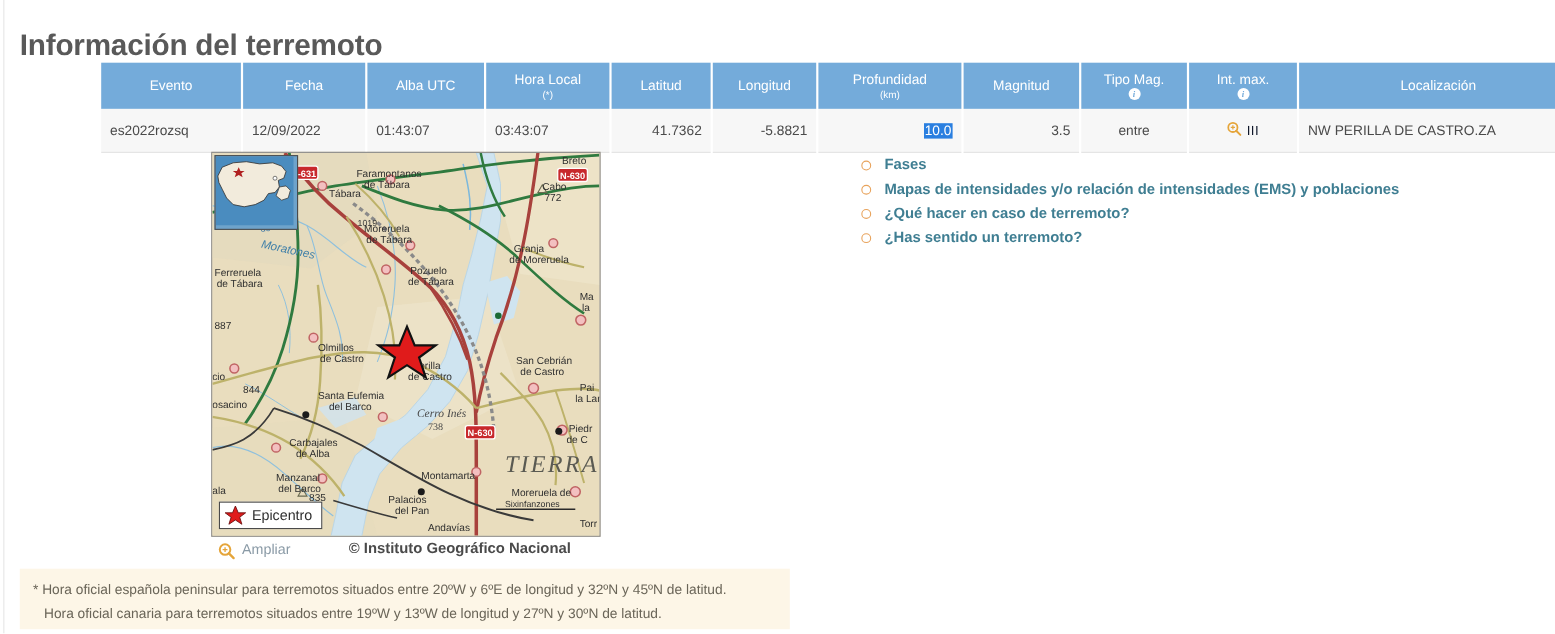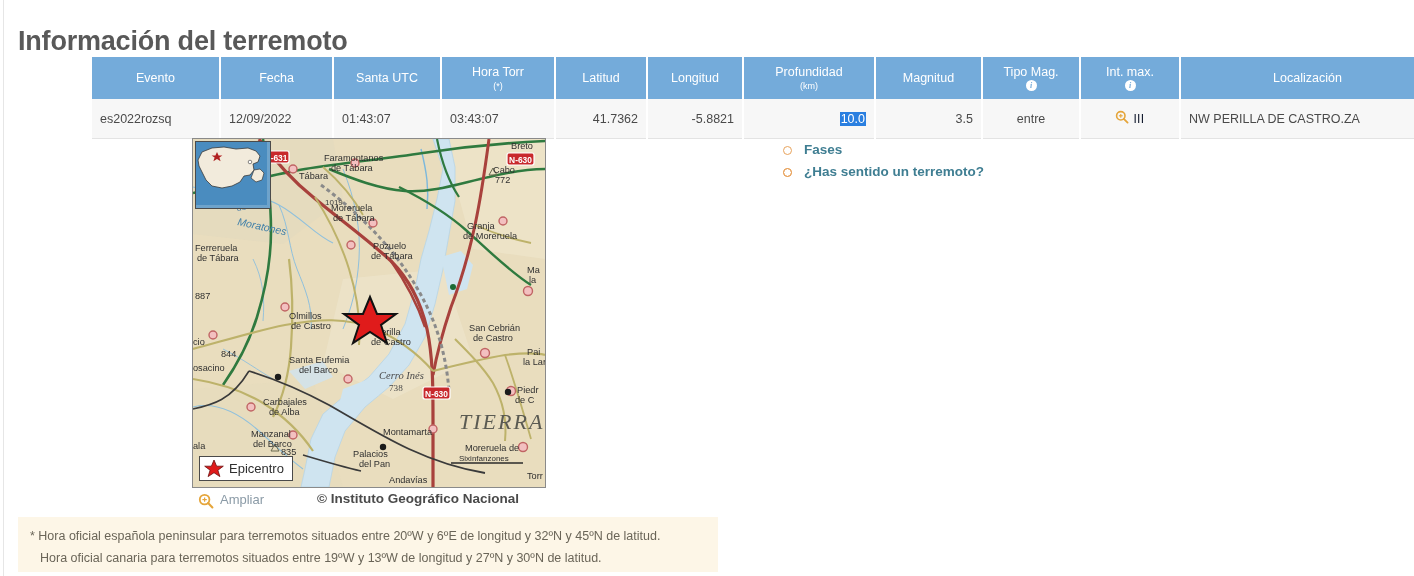--- a/index.html
+++ b/index.html
@@ -157,24 +157,24 @@
   </colgroup>
   <thead>
     <tr>
       <th>
         <span>Evento</span>
       </th>
       <th>
         <span>Fecha</span>
       </th>
       <th>
-        <span>Santa UTC</span>
-      </th>
-      <th>
-        <span>Hora Torr</span>
+        <span>Alba UTC</span>
+      </th>
+      <th>
+        <span>Hora Local</span>
         <span class="sub">(*)</span>
       </th>
       <th>
         <span>Latitud</span>
       </th>
       <th>
         <span>Longitud</span>
       </th>
       <th>
         <span>Profundidad</span>
@@ -427,20 +427,25 @@
 </div>
 
 <div class="info-panel">
   <ul class="info-list">
     <li>
       <span class="bullet"></span>
       <span>Fases</span>
     </li>
     <li>
       <span class="bullet"></span>
+      <span>Mapas de intensidades y/o relación de intensidades (EMS) y poblaciones</span>
+    </li>
+    <li>
+      <span class="bullet"></span>
+      <span>¿Qué hacer en caso de terremoto?</span>
     </li>
     <li>
       <span class="bullet"></span>
       <span>¿Has sentido un terremoto?</span>
     </li>
   </ul>
 </div>
 
 <div class="footnote">
   <span>* Hora oficial española peninsular para terremotos situados entre 20ºW y 6ºE de longitud y 32ºN y 45ºN de latitud.</span>

